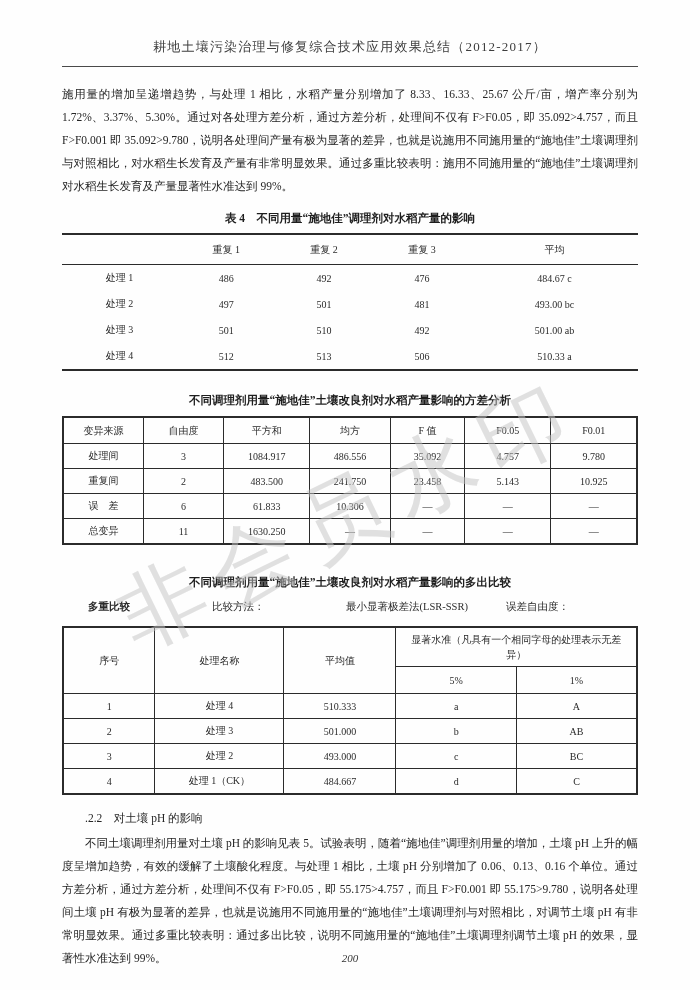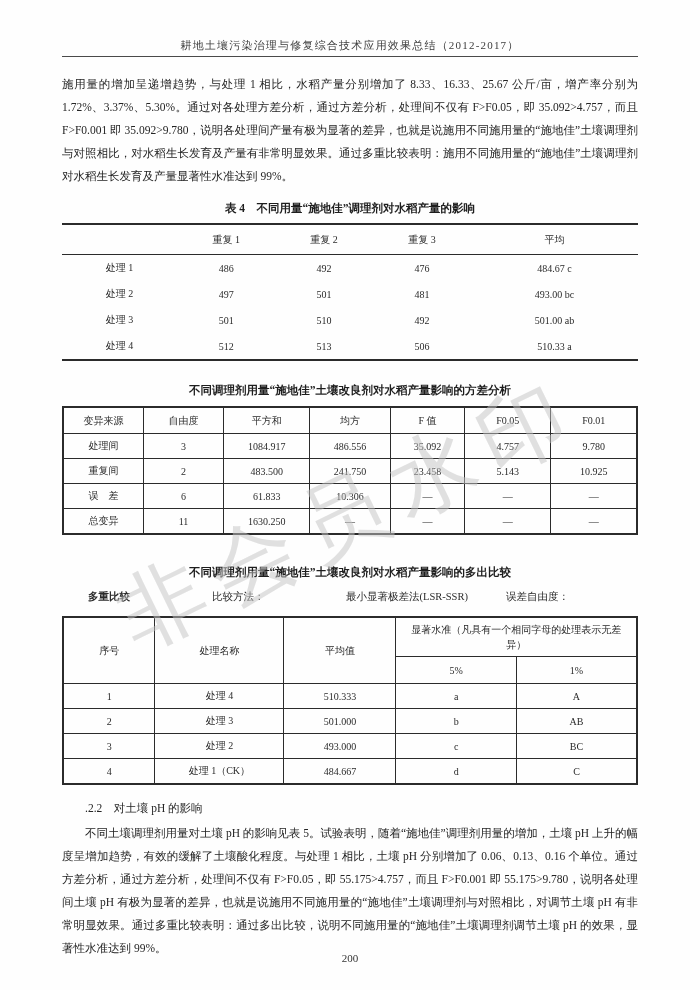--- a/index.html
+++ b/index.html
@@ -4,23 +4,23 @@
 <style>
   html,body { margin:0; padding:0; background:#ffffff; }
   .page {
     position:relative; width:700px; height:990px; margin:0 auto;
     background:#fefefe; box-sizing:border-box; padding:0 62px;
     font-family:"Liberation Serif","DejaVu Serif",serif;
     color:#262626; overflow:hidden;
   }
   
   .running-header {
-    padding-top:38px; padding-bottom:3px;
+    padding-top:38px; padding-bottom:10px;
     border-bottom:1px solid #4a4a4a;
-    text-align:center; font-size:11px; color:#3d3d3d; letter-spacing:1.2px;
+    text-align:center; font-size:13px; color:#3d3d3d; letter-spacing:1.2px;
   }
   
   .para { font-size:11.5px; line-height:23px; text-align:justify; color:#242424; }
   .p-intro { margin-top:16px; }
   .p-body { margin-top:2px; text-indent:2em; }
   .section-heading { margin-top:12px; font-size:11.5px; line-height:23px; text-indent:2em; }
   
   .tbl-title { text-align:center; font-weight:bold; font-size:11.5px; color:#1e1e1e; }
   .t4-title { margin-top:13px; }
   .anova-title { margin-top:22px; }
@@ -48,21 +48,21 @@
   .meta-method-value { left:284px; }
   .meta-df      { left:444px;text-align:right; }
   
   .watermark {
     position:absolute; left:150px; top:560px;
     transform:rotate(-26deg); transform-origin:left bottom;
     font-size:86px; letter-spacing:14px; white-space:nowrap;
     color:#c4c4c4; opacity:0.5; z-index:3; pointer-events:none;
   }
   
-  .page-number { position:absolute; left:0; right:0; bottom:26px; text-align:center; font-size:11px; color:#333; }
+  .page-number { position:absolute; left:0; right:0; bottom:26px; text-align:center; font-size:11px; color:#333;font-style:italic; }
 </style>
 </head>
 <body>
 
 <div class="page">
 
   <div class="watermark">非会员水印</div>
 
   <div class="running-header">耕地土壤污染治理与修复综合技术应用效果总结（2012-2017）</div>
 

